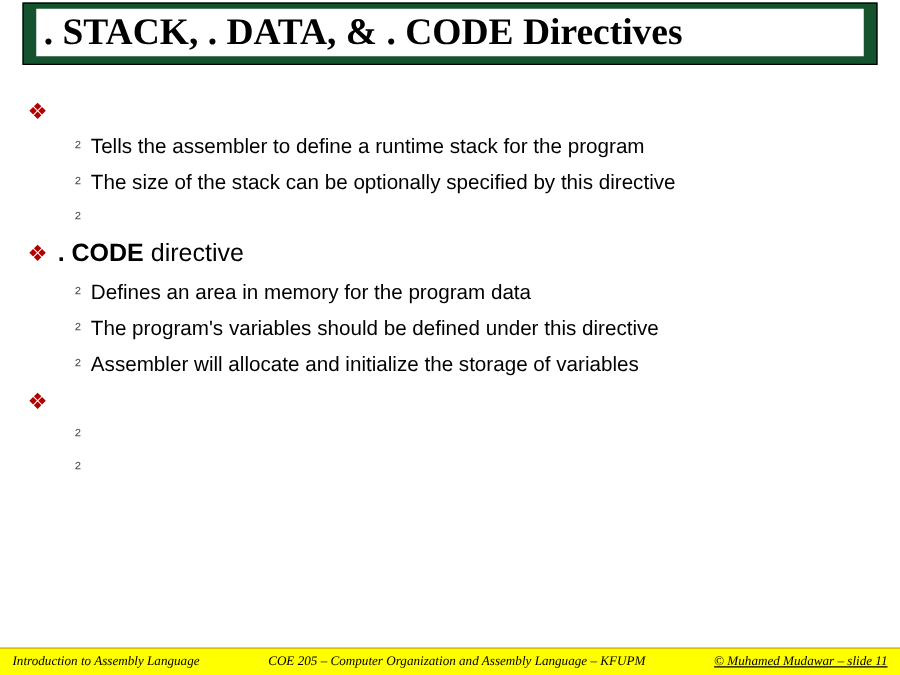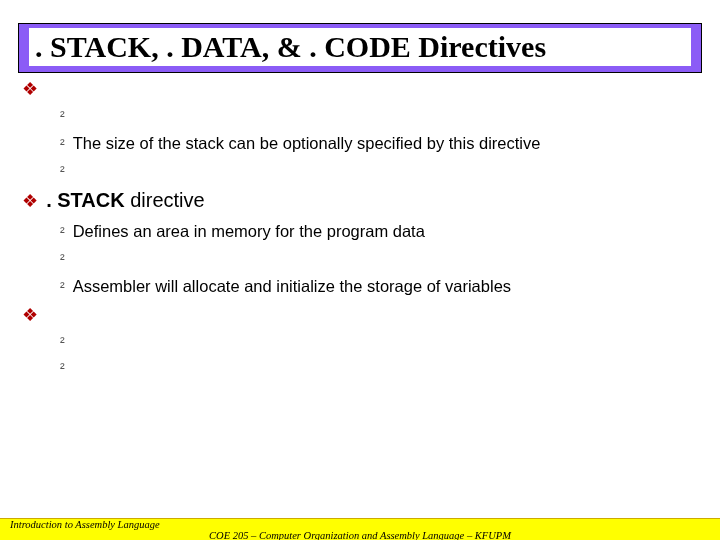--- a/index.html
+++ b/index.html
@@ -6,24 +6,24 @@
   body {
     width: 720px;
     height: 540px;
     background: #fff;
     font-family: Arial, Helvetica, sans-serif;
     position: relative;
     overflow: hidden;
   }
   .title-box {
     position: absolute;
-    top: 23px;
+    top: 2px;
     left: 18px;
     right: 18px;
-    background: #8b5cf6;
+    background: #14532d;
     border: 1px solid #000;
     padding: 4px 10px 6px 10px;
   }
   .title-box span {
     font-family: "Comic Sans MS", "Comic Sans", cursive;
     font-size: 30px;
     font-weight: bold;
     color: #000;
   }
   .title-inner {
@@ -72,23 +72,23 @@
     right: 0;
     bottom: 0;
     height: 22px;
     background: #ffff00;
     border-top: 1px solid #ccaa00;
     font-family: Georgia, "Times New Roman", serif;
     font-style: italic;
     font-size: 10.5px;
     color: #000;
     display: flex;
+    align-items: center;
     justify-content: space-between;
     padding: 0 10px;
-    flex-direction: column;
   }
   .footer .fc { text-align: center; flex: 1; }
   .footer .fl { text-align: left; flex: 0 0 auto; }
   .footer .fr { text-align: right; flex: 0 0 auto; text-decoration: underline; }
 </style>
 </head>
 <body>
 
 <div class="title-box">
   <div class="title-inner">
@@ -96,41 +96,43 @@
   </div>
 </div>
 
 <div class="content">
 
   <div class="l1">
     <span class="bullet">❖</span>
   </div>
   <div class="l2">
       <span class="bullet">²</span>
+      <span>Tells the assembler to define a runtime stack for the program</span>
     </div>
   <div class="l2">
       <span class="bullet">²</span>
       <span>The size of the stack can be optionally specified by this directive</span>
     </div>
   <div class="l2">
       <span class="bullet">²</span>
     </div>
 
   <div class="l1">
     <span class="bullet">❖</span>
     <span>
-      <span class="strong">. STACK</span><span> directive</span>
+      <span class="strong">. CODE</span><span> directive</span>
     </span>
   </div>
   <div class="l2">
       <span class="bullet">²</span>
       <span>Defines an area in memory for the program data</span>
     </div>
   <div class="l2">
       <span class="bullet">²</span>
+      <span>The program's variables should be defined under this directive</span>
     </div>
   <div class="l2">
       <span class="bullet">²</span>
       <span>Assembler will allocate and initialize the storage of variables</span>
     </div>
 
   <div class="l1">
     <span class="bullet">❖</span>
   </div>
   <div class="l2">

